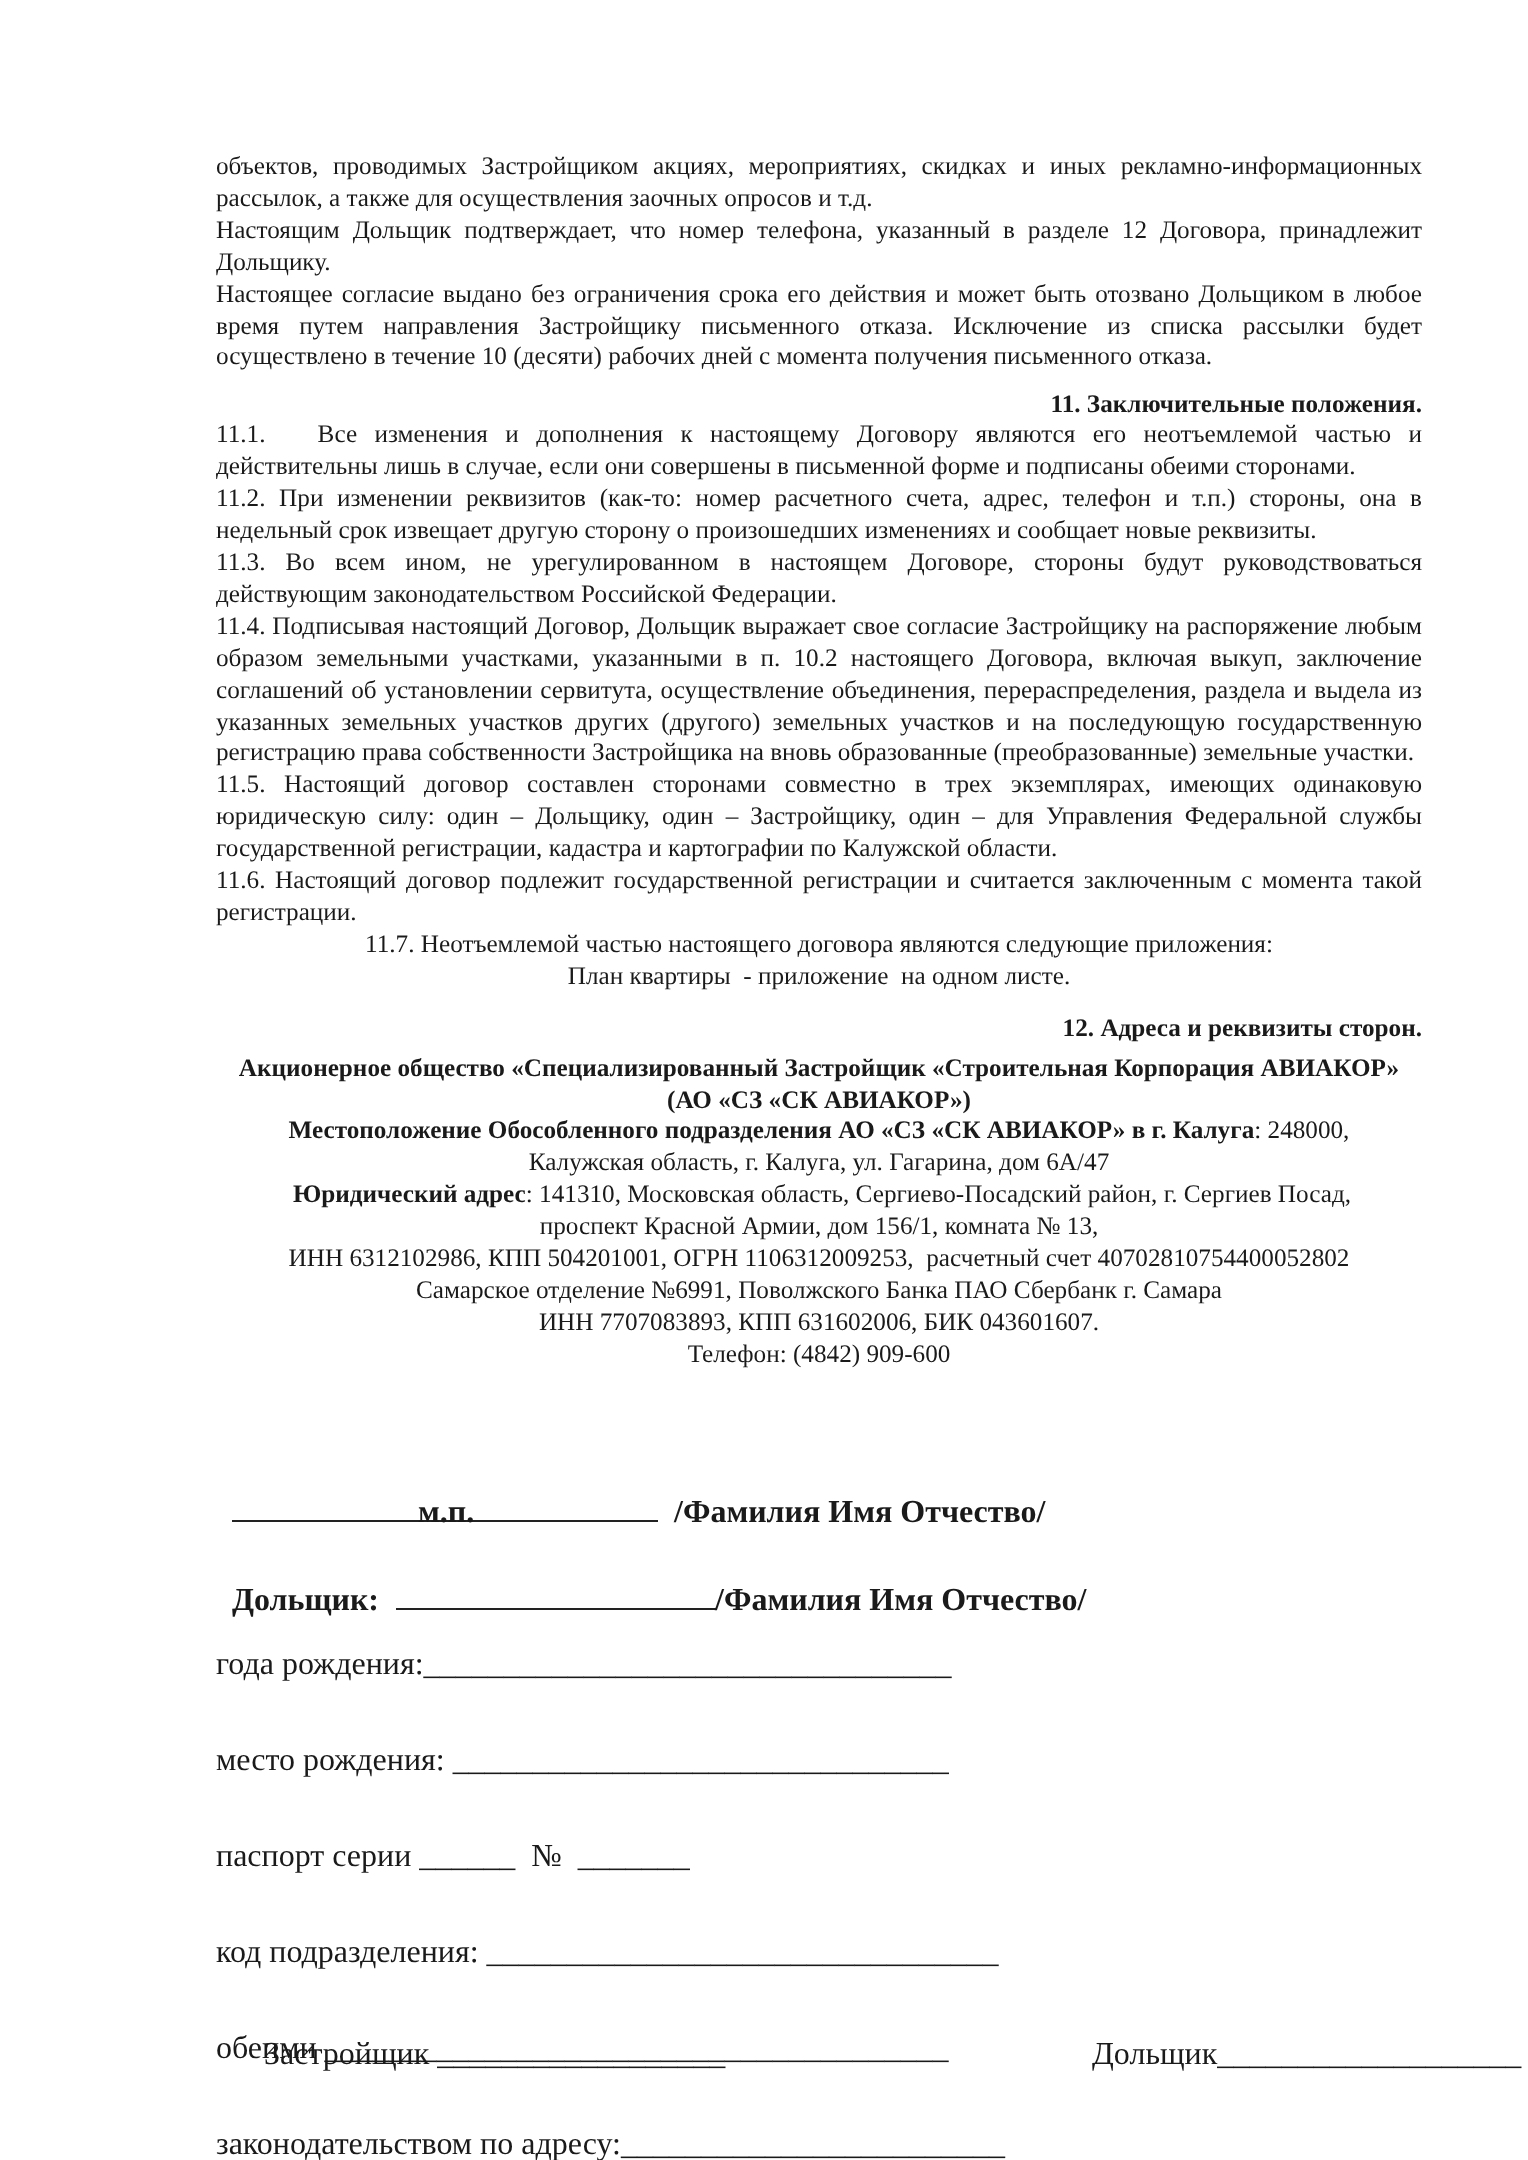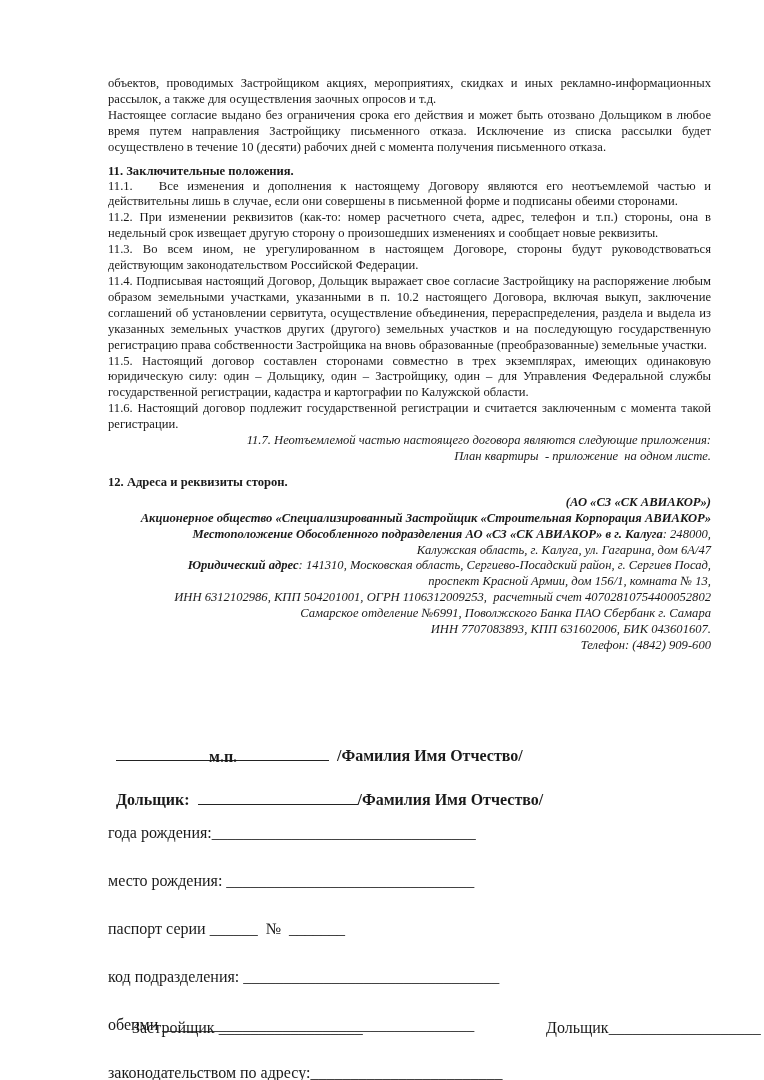--- a/index.html
+++ b/index.html
@@ -4,52 +4,53 @@
 <style>
   html, body { margin: 0; padding: 0; background: #ffffff; }
   body {
     width: 764px; height: 1080px; position: relative; overflow: hidden;
     font-family: "Liberation Serif", "DejaVu Serif", serif;
     color: #1a1a1a; font-size: 12.6px;
   }
   .page { position: absolute; left: 108px; top: 76px; width: 603px; }
   .p { margin: 0; line-height: 15.9px; text-align: justify; }
   .p.last-left { text-align-last: left; }
-  .nojust { text-align: right; font-style: italic; }
-  .h { margin: 0; text-align: left; font-weight: bold; line-height: 16px; }
+  .nojust { text-align: center; }
+  .h { margin: 0; text-align: right; font-weight: bold; line-height: 16px; }
   .b { font-weight: bold; }
   .gap-sm { height: 7px; }
   .gap-md { height: 9px; }
   .line { white-space: pre; }
   .sig { position: absolute; font-size: 16px; line-height: 16px; white-space: pre; }
   .ul { display: inline-block; border-bottom: 1px solid #222; height: 12px; vertical-align: baseline; }
 </style>
 </head>
 <body>
 
 <div class="page">
   <p class="p last-left">объектов, проводимых Застройщиком  акциях, мероприятиях, скидках и иных рекламно-информационных рассылок, а также для осуществления заочных опросов и т.д.</p>
+  <p class="p last-left">Настоящим Дольщик подтверждает,  что номер телефона, указанный в разделе 12 Договора, принадлежит Дольщику.</p>
   <p class="p last-left">Настоящее согласие выдано без ограничения срока его действия и может быть отозвано Дольщиком в любое время путем направления Застройщику письменного  отказа. Исключение из списка рассылки будет осуществлено в течение 10 (десяти) рабочих дней с момента получения письменного отказа.</p>
 
   <div class="gap-sm"></div>
   <p class="h">11. Заключительные положения.</p>
   <p class="p last-left" style="white-space:pre-wrap;">11.1.   Все изменения и дополнения к настоящему Договору являются его неотъемлемой частью и действительны лишь в случае, если они совершены в письменной форме и подписаны обеими сторонами.</p>
   <p class="p last-left">11.2. При изменении реквизитов (как-то: номер расчетного счета, адрес, телефон и т.п.) стороны, она в недельный срок извещает другую сторону о произошедших изменениях и сообщает новые реквизиты.</p>
   <p class="p last-left">11.3. Во всем ином, не урегулированном в настоящем Договоре, стороны будут руководствоваться действующим законодательством Российской Федерации.</p>
   <p class="p last-left">11.4. Подписывая настоящий Договор, Дольщик выражает свое согласие Застройщику на распоряжение любым образом земельными участками, указанными в п. 10.2 настоящего Договора, включая выкуп, заключение соглашений об установлении сервитута, осуществление объединения, перераспределения, раздела и выдела из указанных земельных участков других (другого) земельных участков и на последующую государственную регистрацию права собственности Застройщика на вновь образованные (преобразованные) земельные участки.</p>
   <p class="p last-left">11.5. Настоящий договор составлен сторонами совместно в трех экземплярах, имеющих одинаковую юридическую силу: один – Дольщику, один – Застройщику, один – для Управления Федеральной службы государственной регистрации, кадастра и картографии по Калужской области.</p>
   <p class="p last-left">11.6. Настоящий договор подлежит государственной регистрации и считается заключенным с момента такой регистрации.</p>
   <p class="p nojust">11.7. Неотъемлемой частью настоящего договора являются следующие приложения:</p>
   <p class="p nojust line">План квартиры  - приложение  на одном листе.</p>
 
   <div class="gap-md"></div>
   <p class="h">12. Адреса и реквизиты сторон.</p>
   <div style="height:5px"></div>
+  <p class="p nojust b" style="white-space:nowrap;">Акционерное общество «Специализированный Застройщик «Строительная Корпорация АВИАКОР»</p>
   <p class="p nojust b">(АО «СЗ «СК АВИАКОР»)</p>
-  <p class="p nojust b" style="white-space:nowrap;">Акционерное общество «Специализированный Застройщик «Строительная Корпорация АВИАКОР»</p>
   <p class="p nojust" style="white-space:nowrap;">
     <span class="b">Местоположение Обособленного подразделения АО «СЗ «СК АВИАКОР» в г. Калуга</span><span>: 248000,</span>
   </p>
   <p class="p nojust">Калужская область, г. Калуга, ул. Гагарина, дом 6А/47</p>
   <p class="p nojust" style="padding-left:3px; white-space:nowrap;">
     <span class="b">Юридический адрес</span><span>: 141310, Московская область, Сергиево-Посадский район, г. Сергиев Посад,</span>
   </p>
   <p class="p nojust">проспект Красной Армии, дом 156/1, комната № 13,</p>
   <p class="p nojust line">ИНН 6312102986, КПП 504201001, ОГРН 1106312009253,  расчетный счет 40702810754400052802</p>
   <p class="p nojust">Самарское отделение №6991, Поволжского Банка ПАО Сбербанк г. Самара</p>

